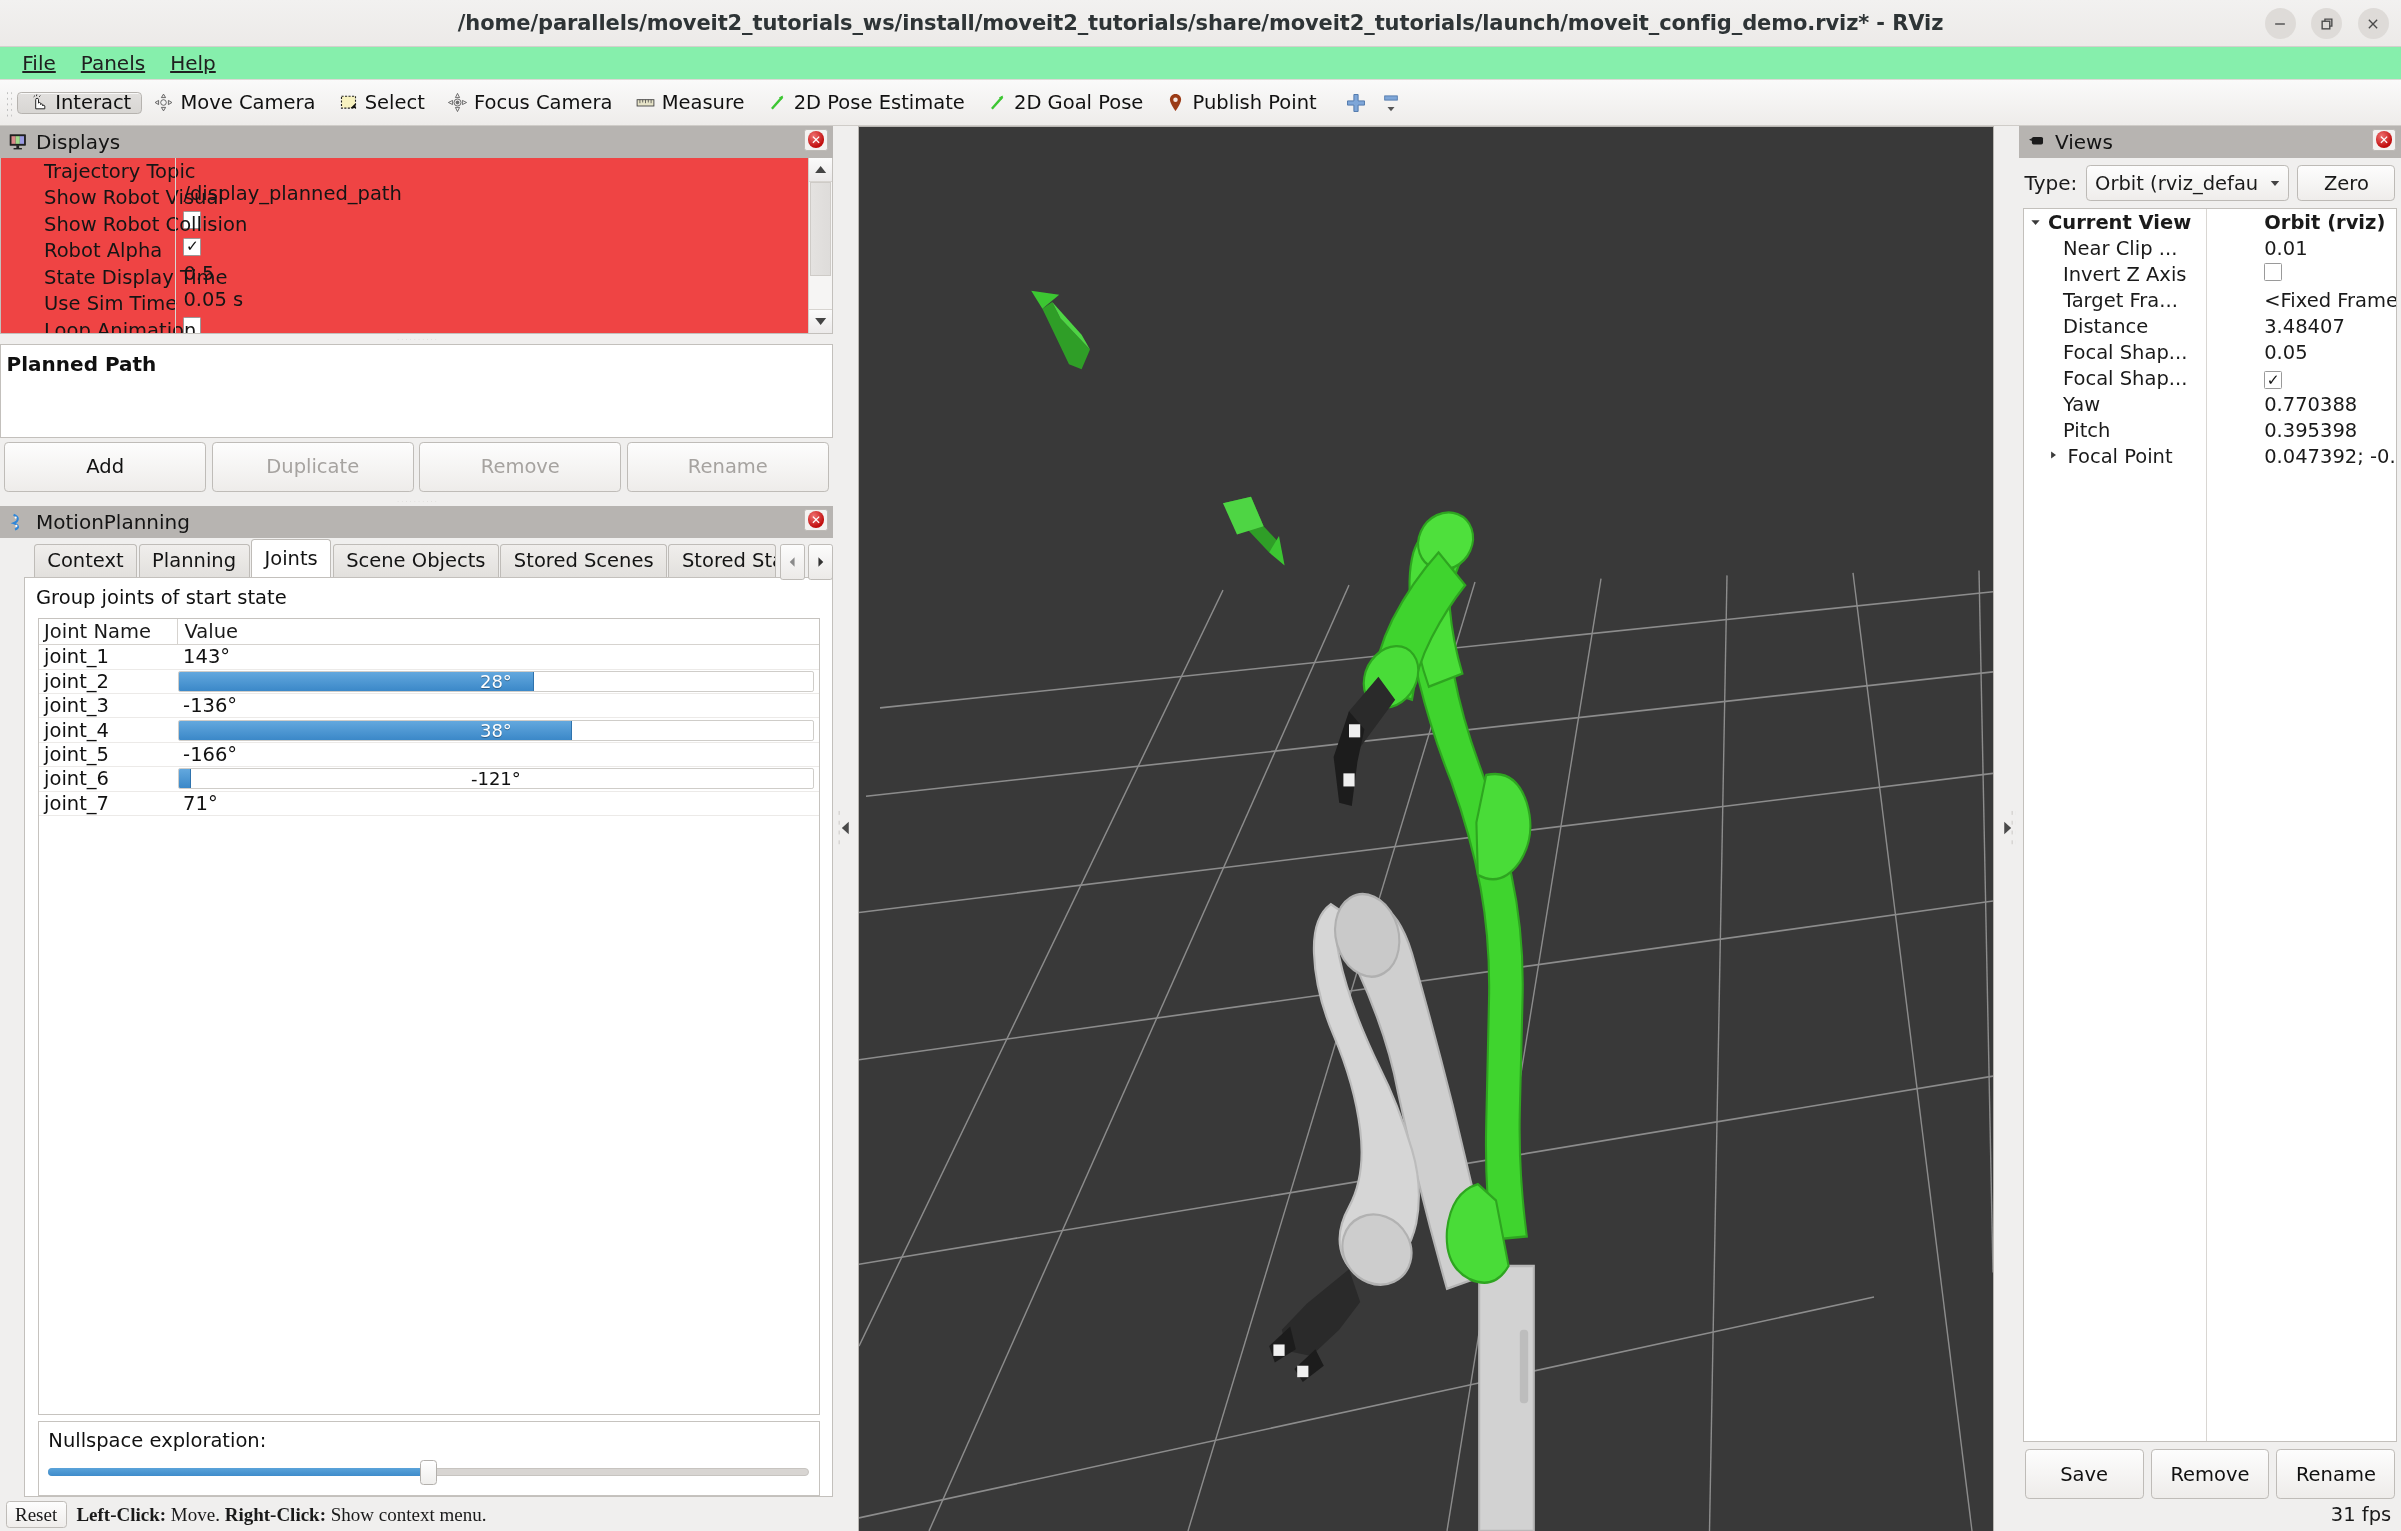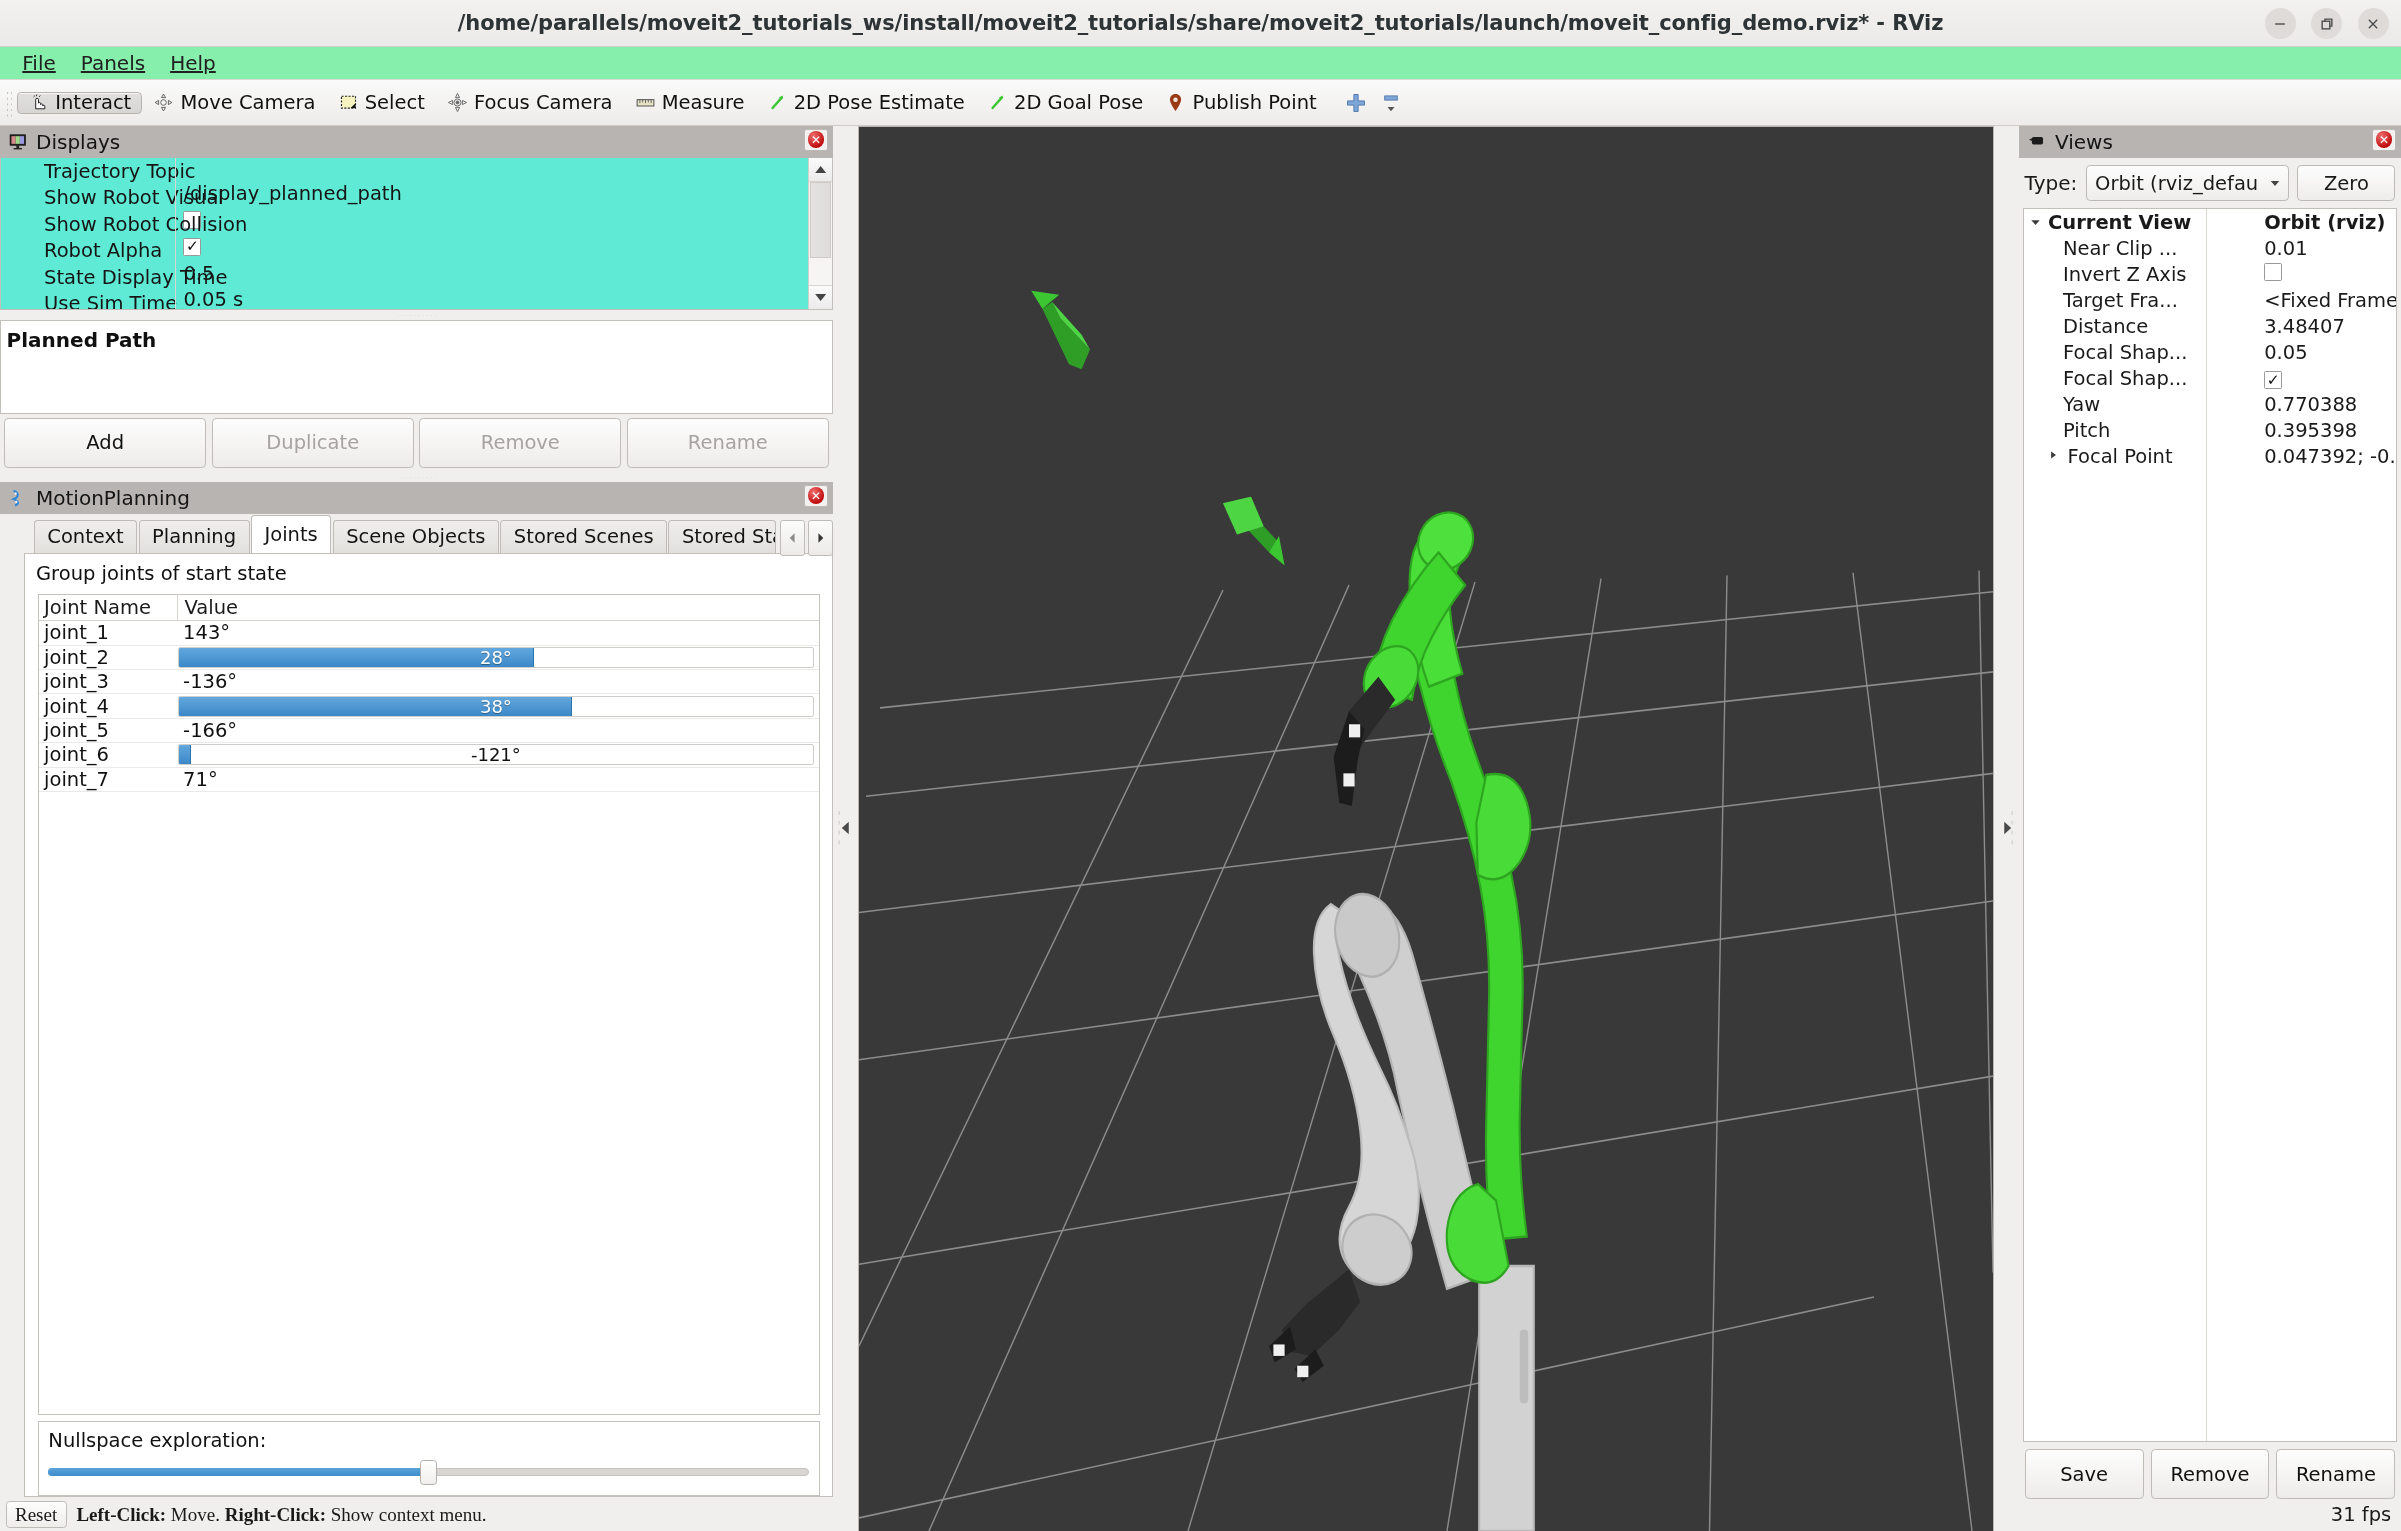--- a/index.html
+++ b/index.html
@@ -79,22 +79,22 @@
     background:#f3f2f1; border:0.7px solid #bdbab6; border-radius:2.8px;
     display:flex; align-items:center; justify-content:center;
   }
   .close-x .dot { width:16.7px; height:16.7px; border-radius:50%;
     background: radial-gradient(circle at 35% 30%, #f07070, #c00d0d 70%);
     display:flex;align-items:center;justify-content:center;
     color:#fff; font-size:12px; font-weight:bold; line-height:1; }
 
   
   #displays-tree {
-    background:#5eead4; border:0.7px solid #c3c0bc; border-top:none;
-    height: 152px; display:flex; position:relative; overflow:hidden;
+    background:#ef4444; border:0.7px solid #c3c0bc; border-top:none;
+    height: 176px; display:flex; position:relative; overflow:hidden;
   }
   .tree-rows { flex:1 1 auto; }
   .trow { display:flex; height:26.5px; align-items:center; font-size:19.5px; }
   .trow .tname { width: 174px; flex:0 0 174px; padding-left:43px; color:#151515; white-space:nowrap;}
   .trow .tval { flex:1 1 auto; padding-left:8.4px; color:#151515; display:flex; align-items:center; gap:7px;margin-top:45px;}
   .cb { width:18px; height:18px; border:0.7px solid #9a9a9a; background:#fff; border-radius:1.4px;
         display:inline-flex; align-items:center; justify-content:center; font-size:15.3px; line-height:1; color:#111; }
   .vline { position:absolute; left:174px; top:0; bottom:0; width:0.7px; background:#d9d6d2; }
   .vscroll { width:24px; flex:0 0 24px; background:#f3f2f1; border-left:0.7px solid #d3d0cc;
              display:flex; flex-direction:column; position:relative; z-index:3;}

